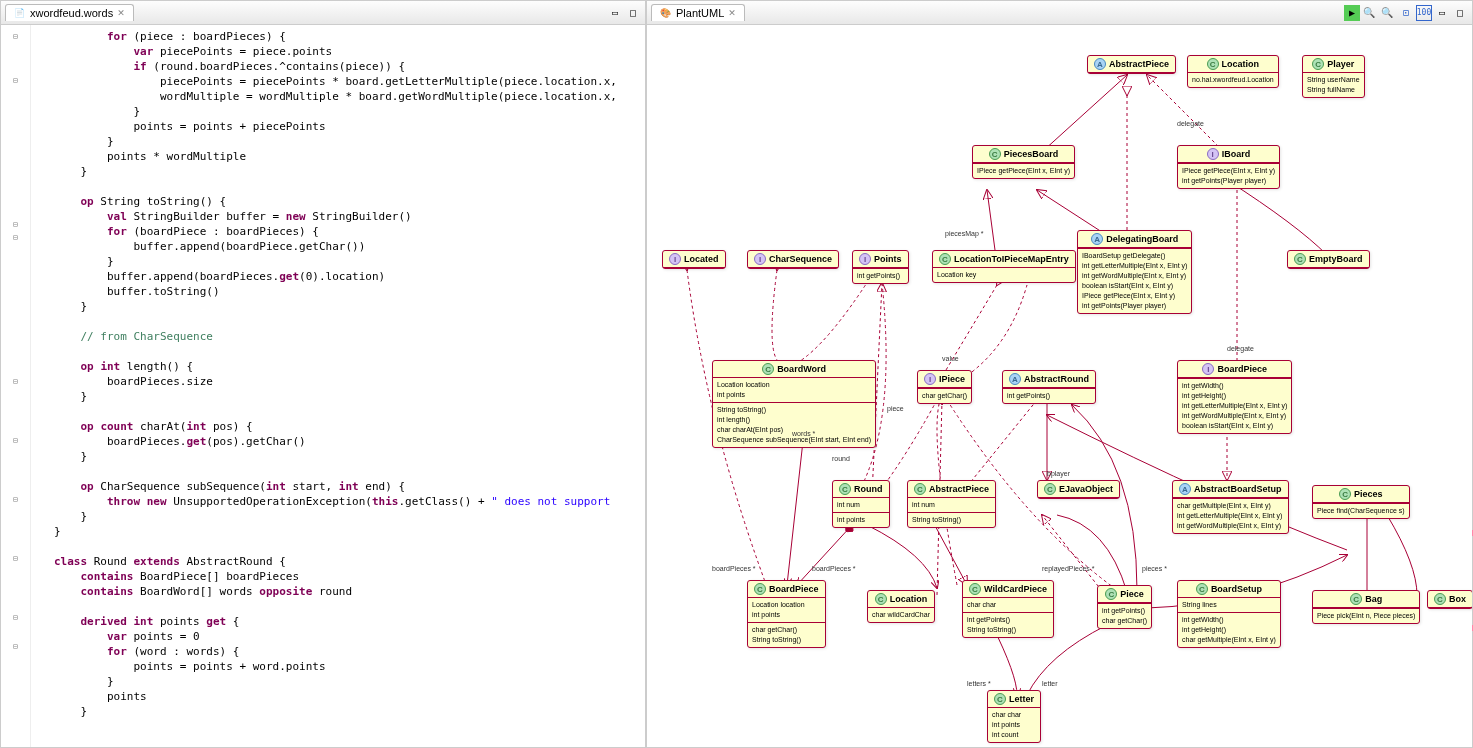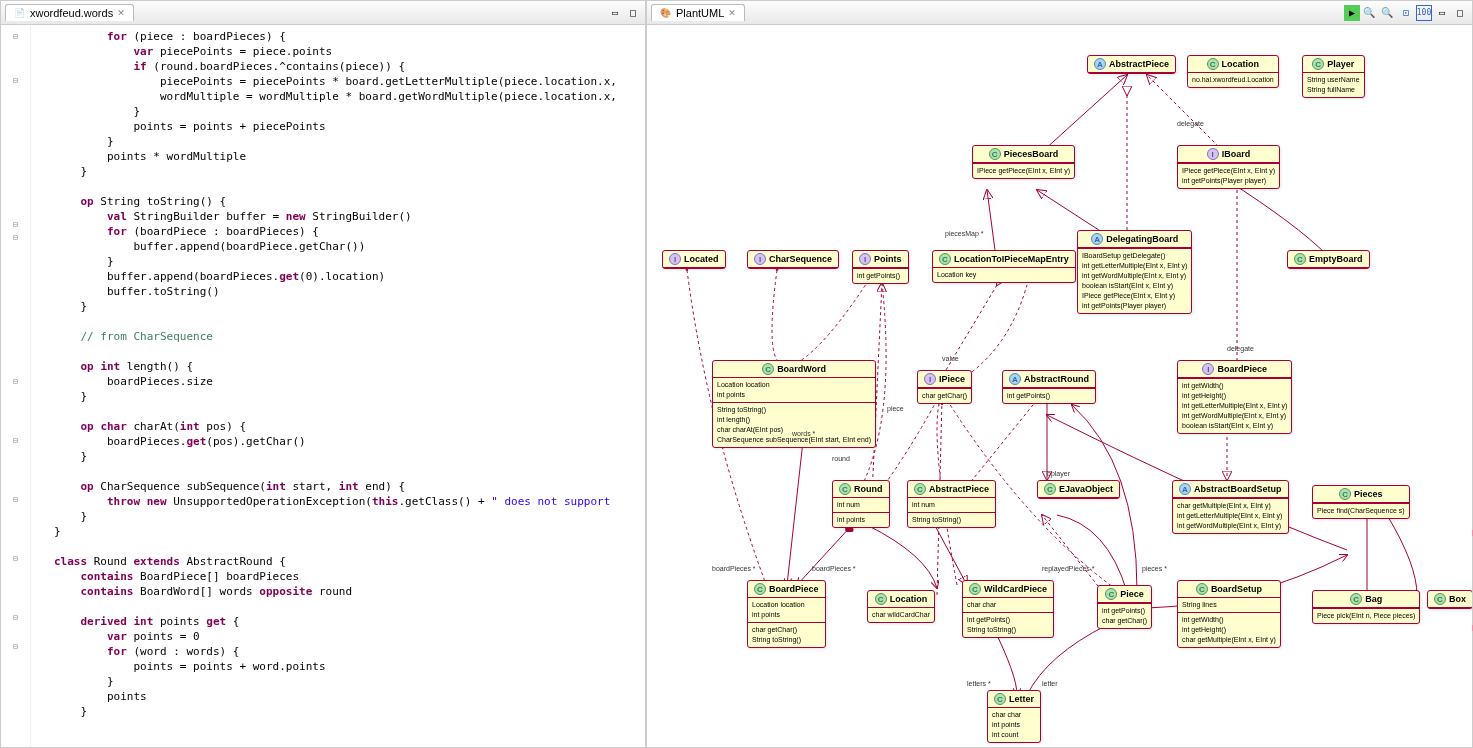--- a/index.html
+++ b/index.html
@@ -89,21 +89,21 @@
         buffer.append(boardPieces.<span class="kw">get</span>(0).location)
         buffer.toString()
     }
 
     <span class="cm">// from CharSequence</span>
 
     <span class="kw">op</span> <span class="kw">int</span> length() {
         boardPieces.size
     }
 
-    <span class="kw">op</span> <span class="kw">char</span> charAt(<span class="kw">int</span> pos) {
+    <span class="kw">op</span> <span class="kw">count</span> charAt(<span class="kw">int</span> pos) {
         boardPieces.<span class="kw">get</span>(pos).getChar()
     }
 
     <span class="kw">op</span> CharSequence subSequence(<span class="kw">int</span> start, <span class="kw">int</span> end) {
         <span class="kw">throw</span> <span class="kw">new</span> UnsupportedOperationException(<span class="kw">this</span>.getClass() + <span class="str">" does not support </span>
     }
 }
 
 <span class="kw">class</span> Round <span class="kw">extends</span> AbstractRound {
     <span class="kw">contains</span> BoardPiece[] boardPieces

